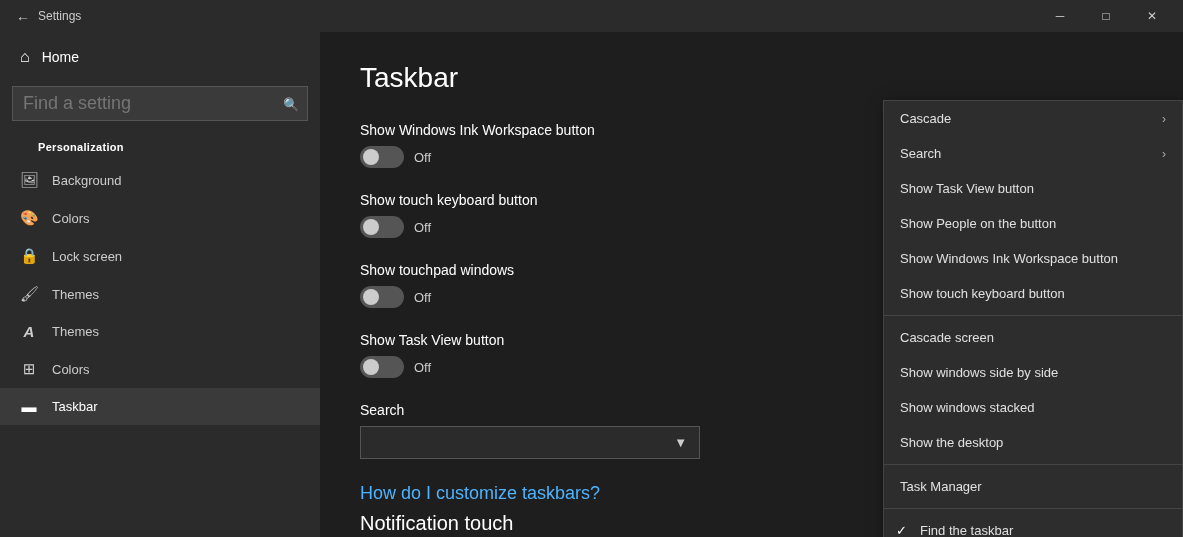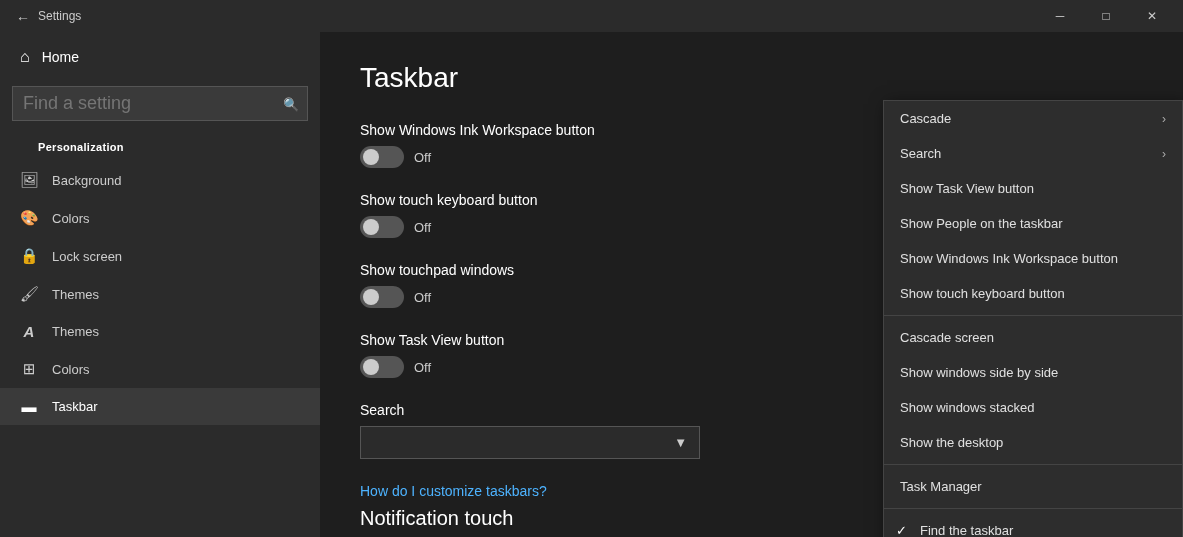--- a/index.html
+++ b/index.html
@@ -196,21 +196,21 @@
       display: flex;
       align-items: center;
       justify-content: space-between;
       cursor: pointer;
     }
     .dropdown-arrow {
       color: #ccc;
     }
     .how-to-link {
       color: #4db3ff;
-      font-size: 14px;
+      font-size: 18px;
       cursor: pointer;
       display: block;
     }
     .notification-area-title {
       font-size: 20px;
       font-weight: 300;
       margin-top: 8px;
       color: #fff;
     }
 
@@ -371,21 +371,21 @@
       <div class="ctx-item">
         <span>Search</span>
         <span class="ctx-arrow">›</span>
       </div>
 
       <div class="ctx-item">
         <span>Show Task View button</span>
       </div>
 
       <div class="ctx-item">
-        <span>Show People on the taskbar</span>
+        <span>Show People on the button</span>
       </div>
 
       <div class="ctx-item">
         <span>Show Windows Ink Workspace button</span>
       </div>
 
       <div class="ctx-item">
         <span>Show touch keyboard button</span>
       </div>
 

